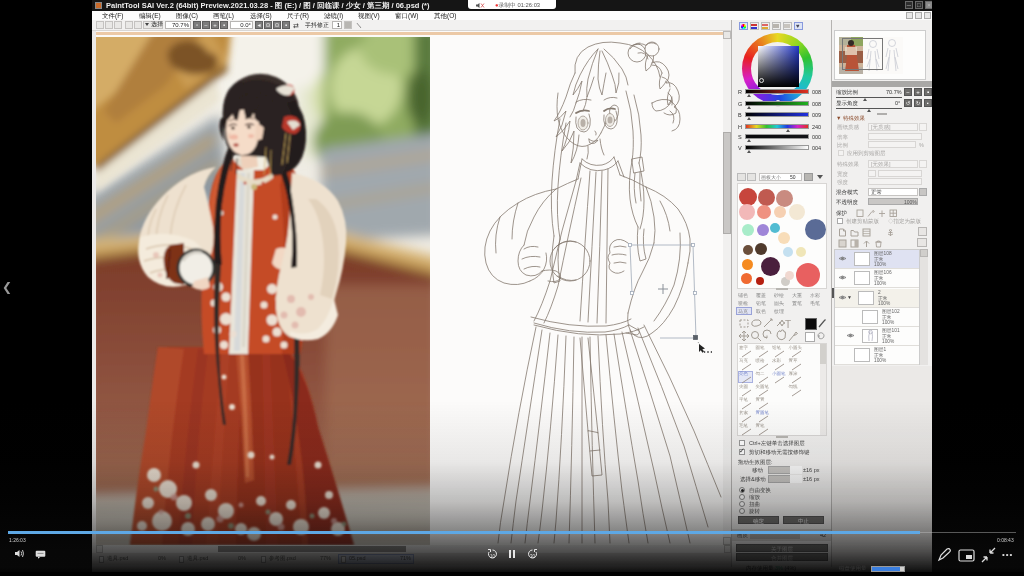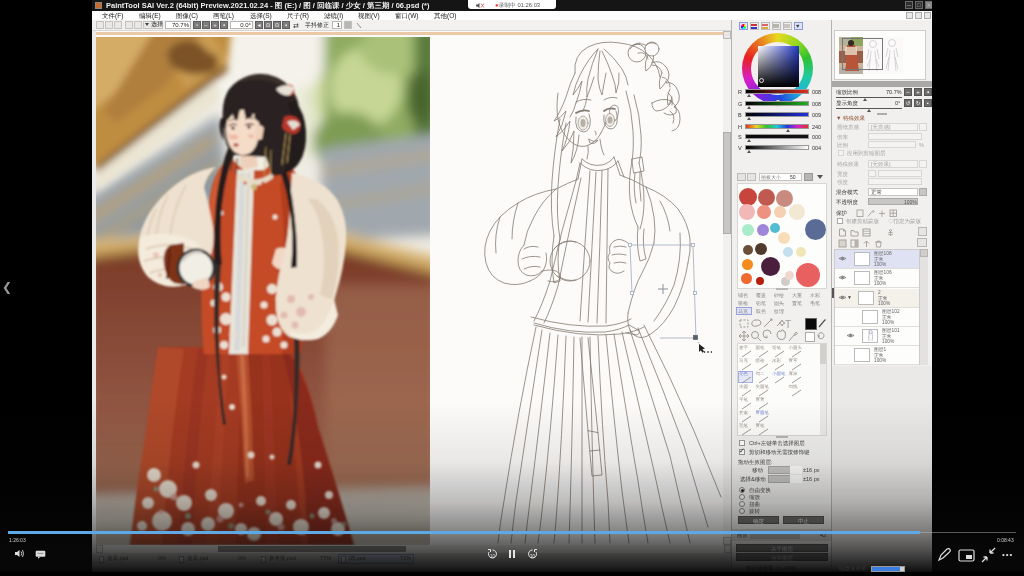--- a/index.html
+++ b/index.html
@@ -36,21 +36,21 @@
   .pbox{position:absolute;background:#fff;border:1px solid #c6c4c2;}
   .pboxd{position:absolute;background:#f4f3f2;border:1px solid #d8d6d4;}
   .sliderline{position:absolute;height:1px;background:#555;}
 </style>
 </head>
 <body>
 <div id="stage">
   <div id="video">
     <div class="abs" id="titlebar">
       <div class="ticon"></div>
-      <div class="ttext">PaintTool SAI Ver.2 (64bit) Preview.2021.02.24 - 图 (E:) / 图 / 回临课 / 少女 / 第三期 / 06.psd (*)</div>
+      <div class="ttext">PaintTool SAI Ver.2 (64bit) Preview.2021.03.28 - 图 (E:) / 图 / 回临课 / 少女 / 第三期 / 06.psd (*)</div>
       <div class="wbtn" style="left:813px;">─</div>
       <div class="wbtn" style="left:823px;">□</div>
       <div class="wbtn" style="left:833px;background:#888;">×</div>
     </div>
     <div class="abs" id="menubar">
       <span style="left:10px;">文件(F)</span>
         <span style="left:47px;">编辑(E)</span>
         <span style="left:84px;">图像(C)</span>
         <span style="left:121px;">画笔(L)</span>
         <span style="left:158px;">选择(S)</span>

